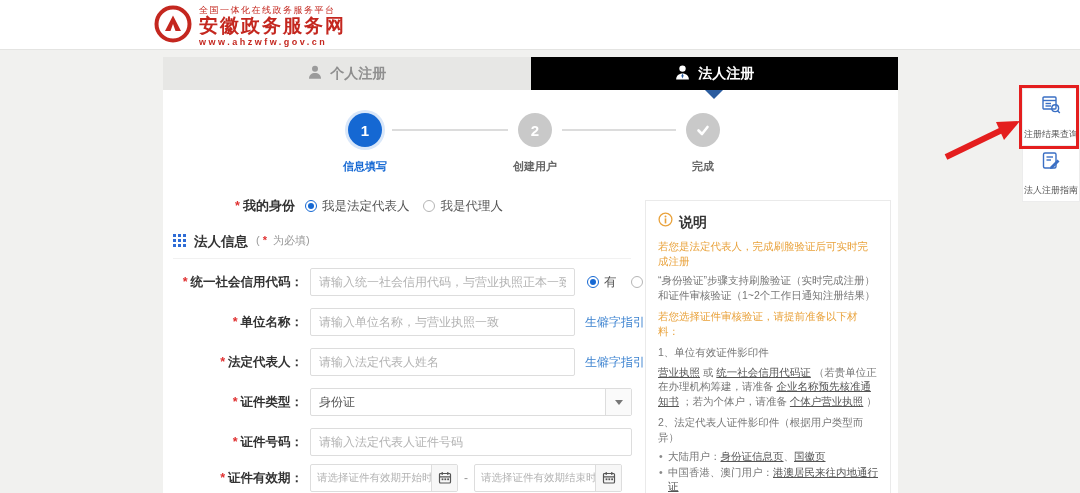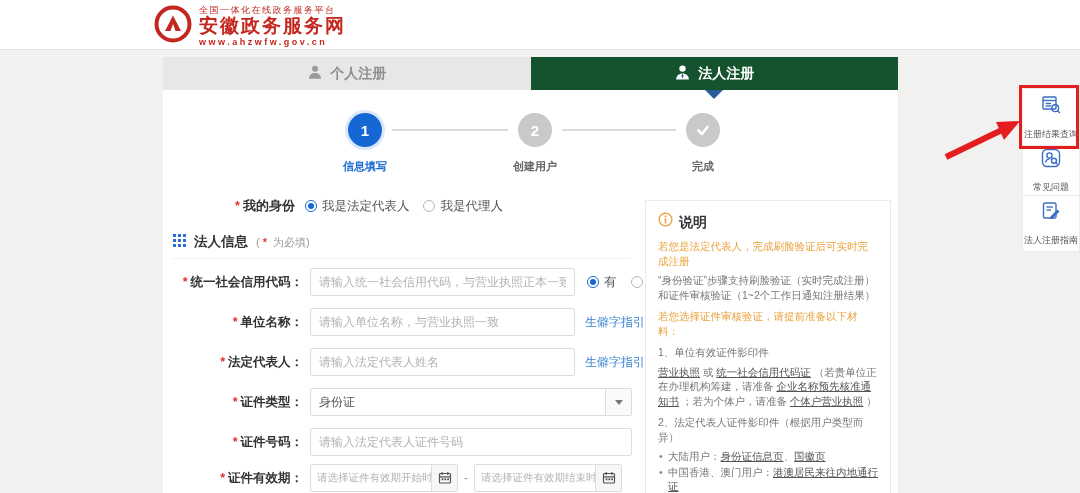--- a/index.html
+++ b/index.html
@@ -12,21 +12,21 @@
   .logo-text { display:flex; flex-direction:column; line-height:1.15; }
   .platform { font-size:9px; color:#c4271f; letter-spacing:1.5px; }
   .site-name { font-size:19px; font-weight:bold; color:#c4271f; letter-spacing:2px; }
   .site-url { font-size:9px; color:#c4271f; letter-spacing:2.5px; font-weight:bold; }
 
   
   .card { position:absolute; left:163px; top:57px; width:735px; height:436px; background:#fff; overflow:hidden; }
   .tabs { display:flex; height:33px; }
   .tab { flex:1; display:flex; align-items:center; justify-content:center; gap:7px; font-size:14px; font-weight:bold; cursor:pointer; position:relative; }
   .tab.inactive { background:#e7e7e5; color:#8f8f8f; }
-  .tab.active { background:#14532d; color:#fff; }
+  .tab.active { background:#000000; color:#fff; }
   .tab-pointer { position:absolute; left:50%; top:33px; transform:translateX(-50%); width:0; height:0;
     border-left:9px solid transparent; border-right:9px solid transparent; border-top:9px solid #2b5c9f; z-index:3; }
 
   
   .step-circle { position:absolute; width:34px; height:34px; border-radius:50%; display:flex; align-items:center; justify-content:center; color:#fff; font-weight:bold; font-size:15px; }
   .c1 { left:185px; top:56px; background:#1568d3; box-shadow:0 0 0 3px #d9e7f9; }
   .c2 { left:355px; top:56px; background:#c9c9c9; }
   .c3 { left:523px; top:56px; background:#c9c9c9; }
   .connector { position:absolute; top:72px; height:2px; background:#dcdcdc; }
   .k1 { left:229px; width:116px; }
@@ -39,21 +39,21 @@
   
   .identity-row { position:absolute; left:72px; top:140px; display:flex; align-items:center; font-size:12.5px; }
   .req { color:#e03131; font-weight:bold; margin-right:3px; }
   .id-label { font-weight:bold; color:#333; font-size:13px; margin-right:10px; }
   .radio { display:inline-flex; align-items:center; gap:5px; color:#555; margin-right:14px; cursor:pointer; }
   .rdot { width:12px; height:12px; border-radius:50%; border:1px solid #b5b5b5; background:#fff; display:inline-block; position:relative; flex:none; }
   .rdot.on { border-color:#1568d3; }
   .rdot.on::after { content:""; position:absolute; left:2px; top:2px; right:2px; bottom:2px; background:#1568d3; border-radius:50%; }
 
   
-  .section-hd { position:absolute; left:10px; top:176px; display:flex; align-items:center; gap:8px; }
+  .section-hd { position:absolute; left:10px; top:176px; display:flex; align-items:flex-start; gap:8px; }
   .sec-title { font-weight:bold; color:#333; font-size:13.5px; }
   .sec-note { color:#999; font-size:11px; }
   .sec-line { position:absolute; left:10px; top:201px; width:458px; border-top:1px solid #f1f1f1; }
 
   
   .form-row { position:absolute; left:0; display:flex; align-items:center; height:28px; }
   .r1 { top:211px; } .r2 { top:251px; } .r3 { top:291px; } .r4 { top:331px; } .r5 { top:371px; } .r6 { top:407px; }
   .f-label { width:140px; text-align:right; font-size:12.5px; font-weight:bold; color:#333; white-space:nowrap; }
   .f-input { margin-left:7px; height:28px; border:1px solid #ddd; border-radius:2px; font-size:12px; color:#555; padding:4px 8px; background:#fff; outline:none; font-family:inherit; }
   .f-input::placeholder { color:#b3b3b3; }
@@ -290,32 +290,20 @@
           <rect x="3" y="3" width="13" height="12" rx="1"></rect>
           <line x1="3" y1="6.5" x2="16" y2="6.5"></line>
           <line x1="5.5" y1="9.5" x2="11" y2="9.5"></line>
           <line x1="5.5" y1="12" x2="11" y2="12"></line>
           <circle cx="15.2" cy="14.2" r="3.4"></circle>
           <line x1="17.6" y1="16.8" x2="19.8" y2="19"></line>
         </svg>
       </span>
       <span class="flabel">注册结果查询</span>
     </div>
-    <div class="fbtn fb2">
-      <span>
-        <svg width="22" height="22" viewBox="0 0 22 22" fill="none" stroke="#3a6fc4" stroke-width="1.4">
-          <rect x="2.5" y="2.5" width="17" height="17" rx="4.5"></rect>
-          <circle cx="9.5" cy="8.5" r="2.6"></circle>
-          <path d="M5.5 15.5c.7-2.4 2.3-3.6 4.3-3.6"></path>
-          <circle cx="14" cy="13.8" r="2.5"></circle>
-          <line x1="15.8" y1="15.6" x2="17.6" y2="17.4"></line>
-        </svg>
-      </span>
-      <span class="flabel">常见问题</span>
-    </div>
     <div class="fbtn fb3">
       <span>
         <svg width="22" height="22" viewBox="0 0 22 22" fill="none" stroke="#3a6fc4" stroke-width="1.4">
           <rect x="3.5" y="3" width="12.5" height="15" rx="1.5"></rect>
           <line x1="6.5" y1="7" x2="13" y2="7"></line>
           <line x1="6.5" y1="10" x2="11" y2="10"></line>
           <path d="M10.5 16.5 L17.5 9.5 L19.5 11.5 L12.5 18.5 L10 19 Z" fill="#3a6fc4" stroke="none"></path>
         </svg>
       </span>
       <span class="flabel">法人注册指南</span>

